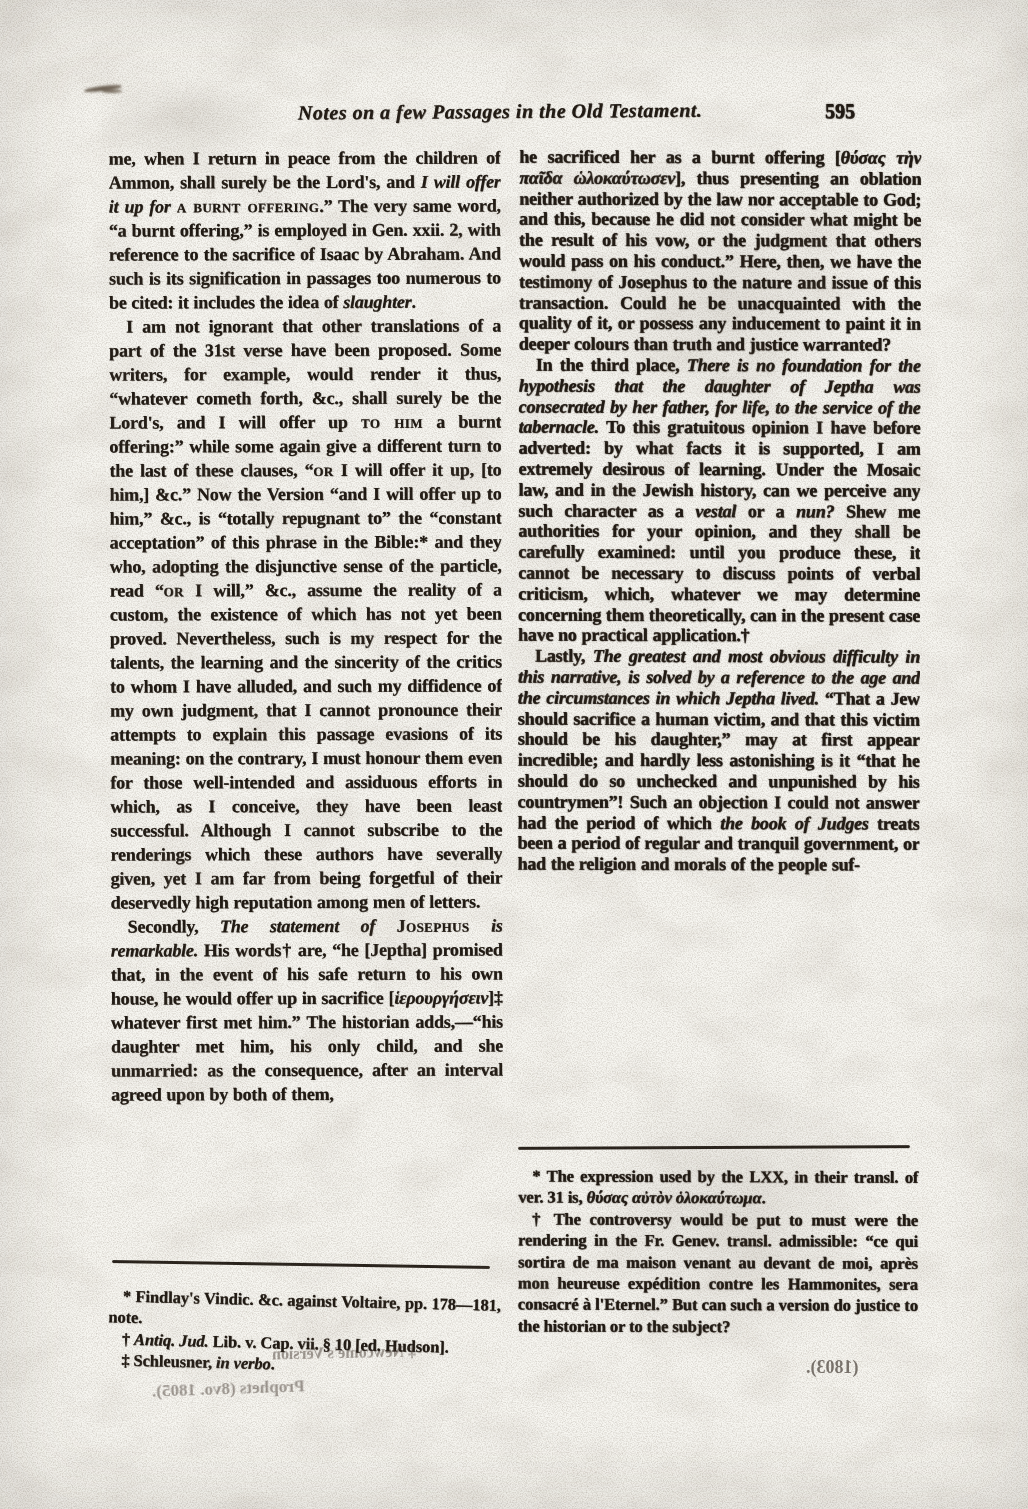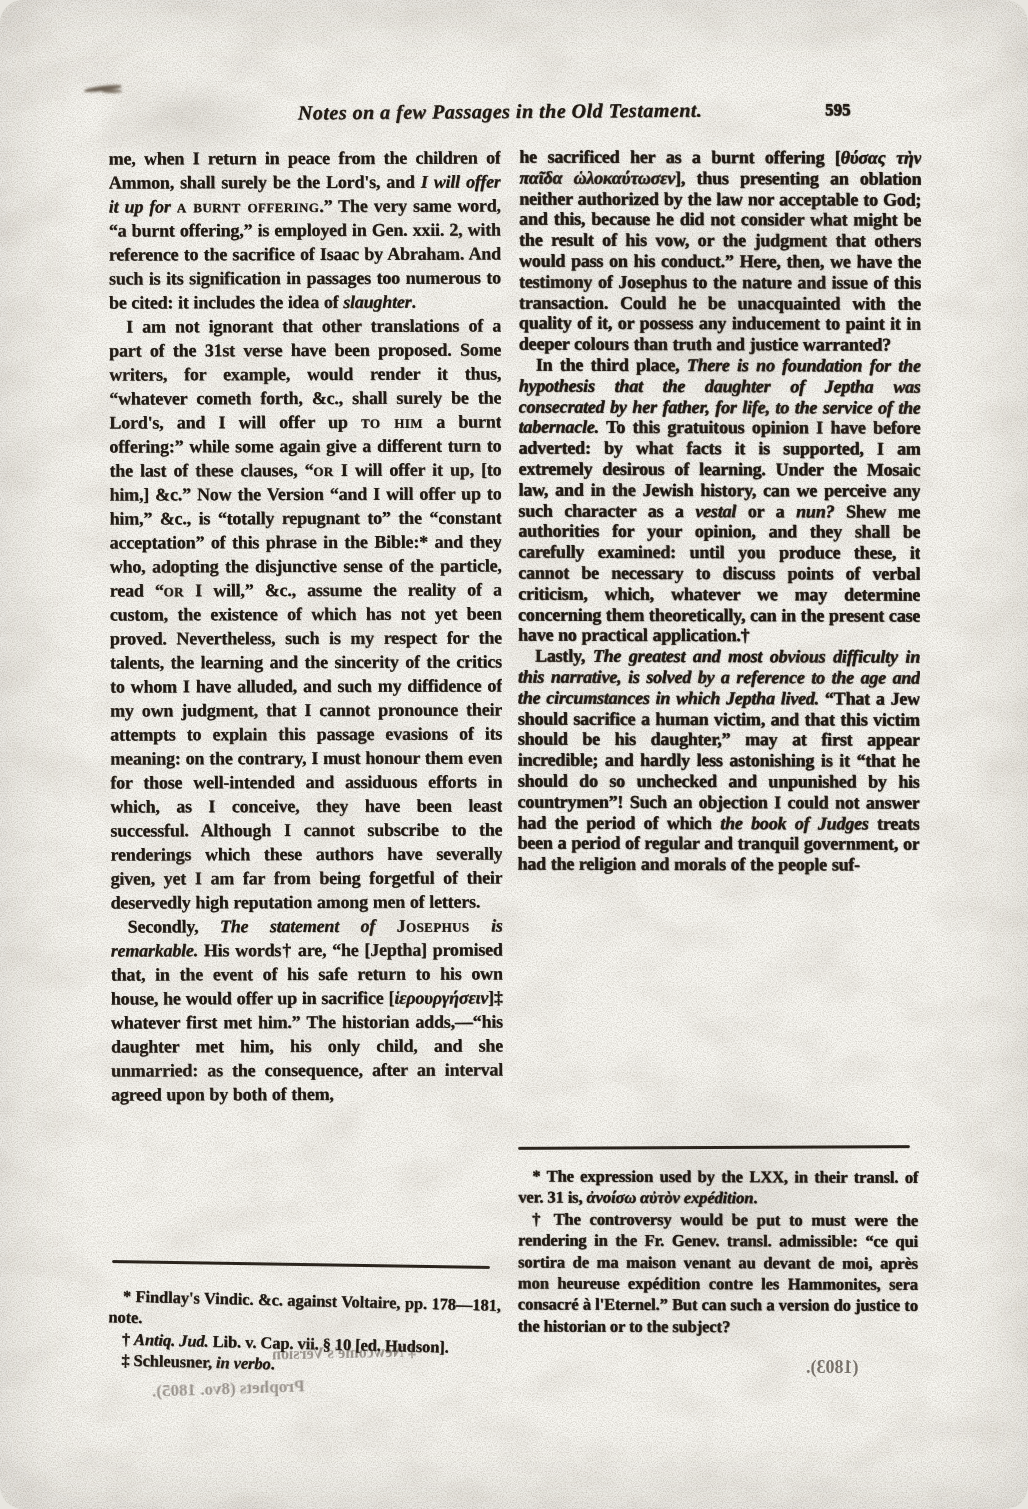--- a/index.html
+++ b/index.html
@@ -4,33 +4,32 @@
 <style>
   html,body{margin:0;padding:0;background:#e8e6e0;}
   .page{
     position:relative;
     width:1028px;height:1509px;
     background:#f7f6f1;
     overflow:hidden;
     font-family:"Liberation Serif","DejaVu Serif",serif;
     color:#1d1711;
     box-shadow:inset 0 0 90px rgba(70,58,45,0.16);
-    border-radius:23px;
   }
   
   .header-title{
     position:absolute;left:-14px;top:100px;width:1028px;
     text-align:center;font-style:italic;font-weight:700;
     font-size:20px;letter-spacing:0.5px;
     transform:rotate(-0.4deg);
     text-shadow:0.5px 0.4px 0.8px rgba(25,18,12,0.85);
   }
   .page-number{
     position:absolute;left:797px;top:100px;
-    font-weight:700;font-size:17px;
+    font-weight:700;font-size:20px;
     text-shadow:0 0 1.4px rgba(20,14,8,0.95),0.6px 0.5px 0.8px rgba(20,14,8,0.9);
     padding-left:28px;
   }
   
   .col{
     position:absolute;text-align:justify;font-weight:700;
     overflow:hidden;
   }
   .col p{margin:0;}
   .indent{text-indent:17px;}
@@ -129,21 +128,21 @@
   <div class="rule rule-left"></div>
   <div class="rule rule-right"></div>
 
   <div class="fnblock fn-left">
     <p><span>* Findlay's Vindic. &amp;c. against Voltaire, pp. 178—181, note.</span></p>
     <p><span>† </span><span class="seg-i">Antiq. Jud.</span><span> Lib. v. Cap. vii. § 10 [ed. Hudson].</span></p>
     <p><span>‡ Schleusner, </span><span class="seg-i">in verbo</span><span>.</span></p>
   </div>
 
   <div class="fnblock fn-right">
-    <p><span>* The expression used by the LXX, in their transl. of ver. 31 is, </span><span class="seg-g">ἀνοίσω αὐτὸν expédition</span><span>.</span></p>
+    <p><span>* The expression used by the LXX, in their transl. of ver. 31 is, </span><span class="seg-g">θύσας αὐτὸν ὁλοκαύτωμα</span><span>.</span></p>
     <p><span>† The controversy would be put to must were the rendering in the Fr. Genev. transl. admissible: “ce qui sortira de ma maison venant au devant de moi, après mon heureuse expédition contre les Hammonites, sera consacré à l'Eternel.” But can such a version do justice to the historian or to the subject?</span></p>
   </div>
 
   <div class="bleed bleed-newcome">‡ Newcome's Version</div>
   <div class="bleed bleed-prophets">Prophets (8vo. 1805).</div>
   <div class="bleed bleed-year">(1803).</div>
 
   <svg class="noise" width="1028" height="1509" xmlns="http://www.w3.org/2000/svg">
     <defs>
       <filter id="grain" x="0" y="0" width="100%" height="100%">

